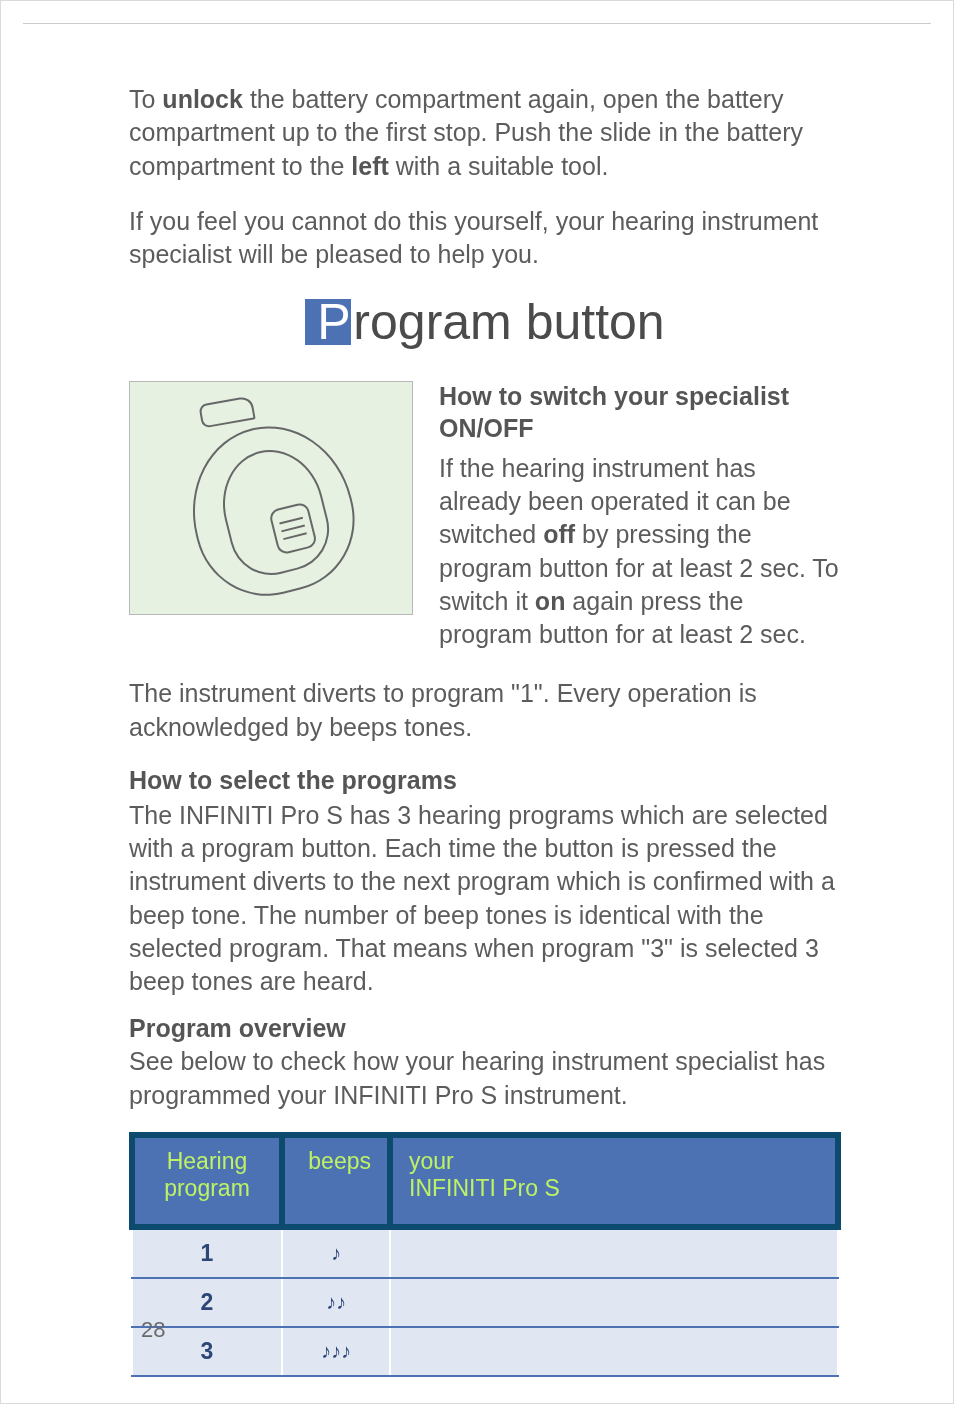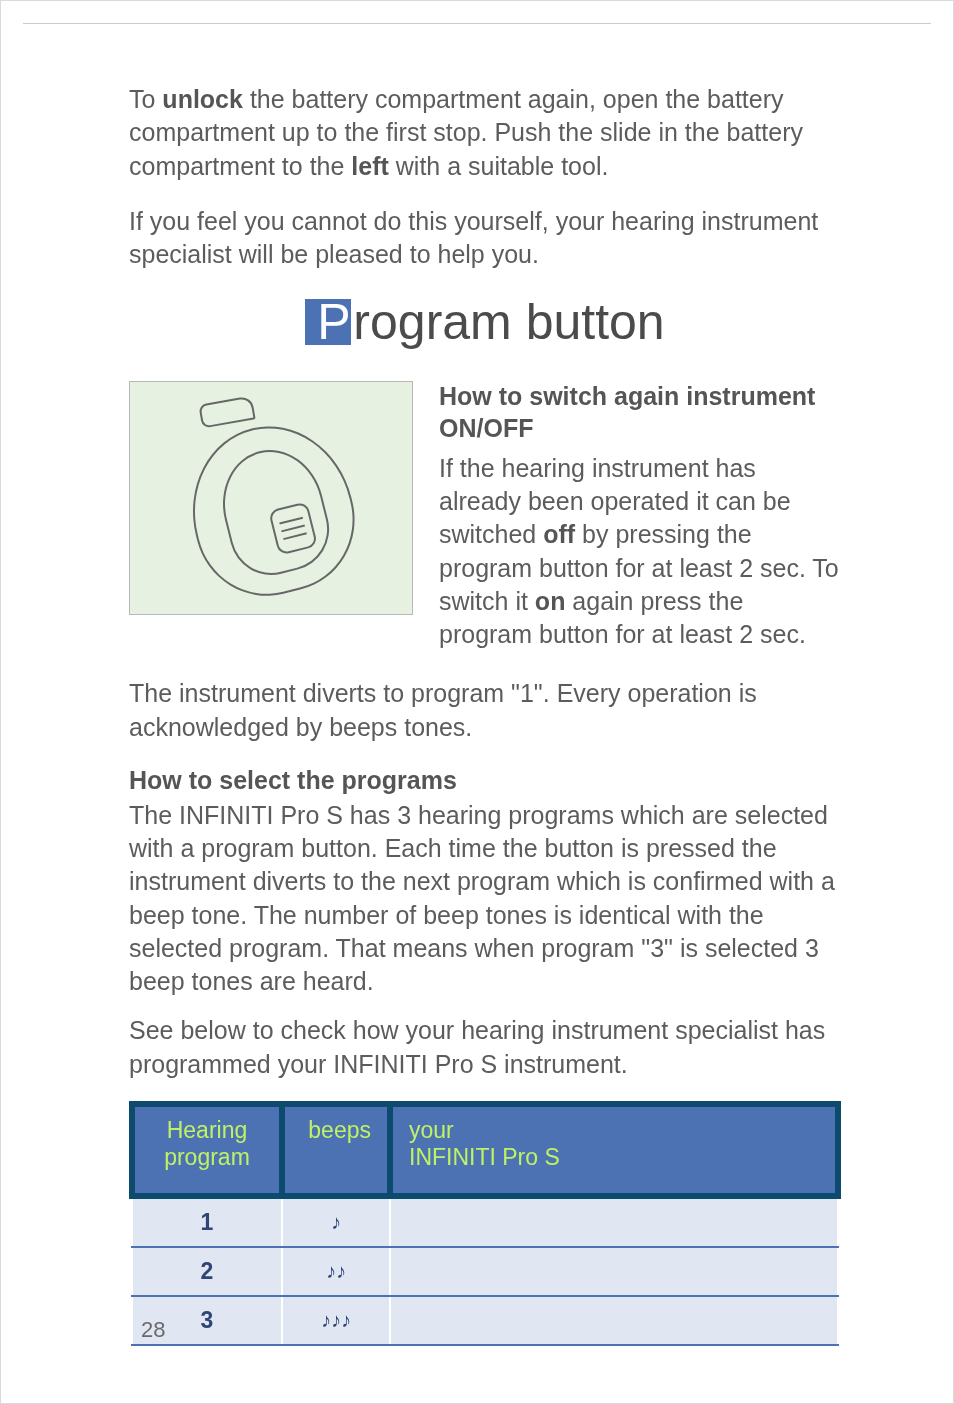--- a/index.html
+++ b/index.html
@@ -150,32 +150,33 @@
       <div class="device-tab"></div>
       <div class="device-body">
         <div class="device-inner">
           <div class="device-btn">
               <span class="l3"></span>
             </div>
         </div>
       </div>
     </div>
     <div class="righttext">
-      <div class="subhead">How to switch again instrument ON/OFF</div>
+      <div class="subhead">How to switch your specialist ON/OFF</div>
       <div class="body">
         <span>If the hearing instrument has already been operated it can be switched </span><b>off</b><span> by pressing the program button for at least 2 sec. To switch it </span><b>on</b><span> again press the program button for at least 2 sec.</span>
       </div>
     </div>
   </div>
 
   <p class="para">The instrument diverts to program "1". Every operation is acknowledged by beeps tones.</p>
 
   <div class="subhead2">How to select the programs</div>
   <p class="body" style="margin-bottom:16px;">The INFINITI Pro S has 3 hearing programs which are selected with a program button. Each time the button is pressed the instrument diverts to the next program which is confirmed with a beep tone. The number of beep tones is identical with the selected program. That means when program "3" is selected 3 beep tones are heard.</p>
 
+  <div class="subhead3">Program overview</div>
   <p class="body">See below to check how your hearing instrument specialist has programmed your INFINITI Pro S instrument.</p>
 
   <table class="prog">
     <thead>
       <tr>
         <th>
           <span>Hearing</span><br>
           <span>program</span>
         </th>
         <th>beeps</th>

